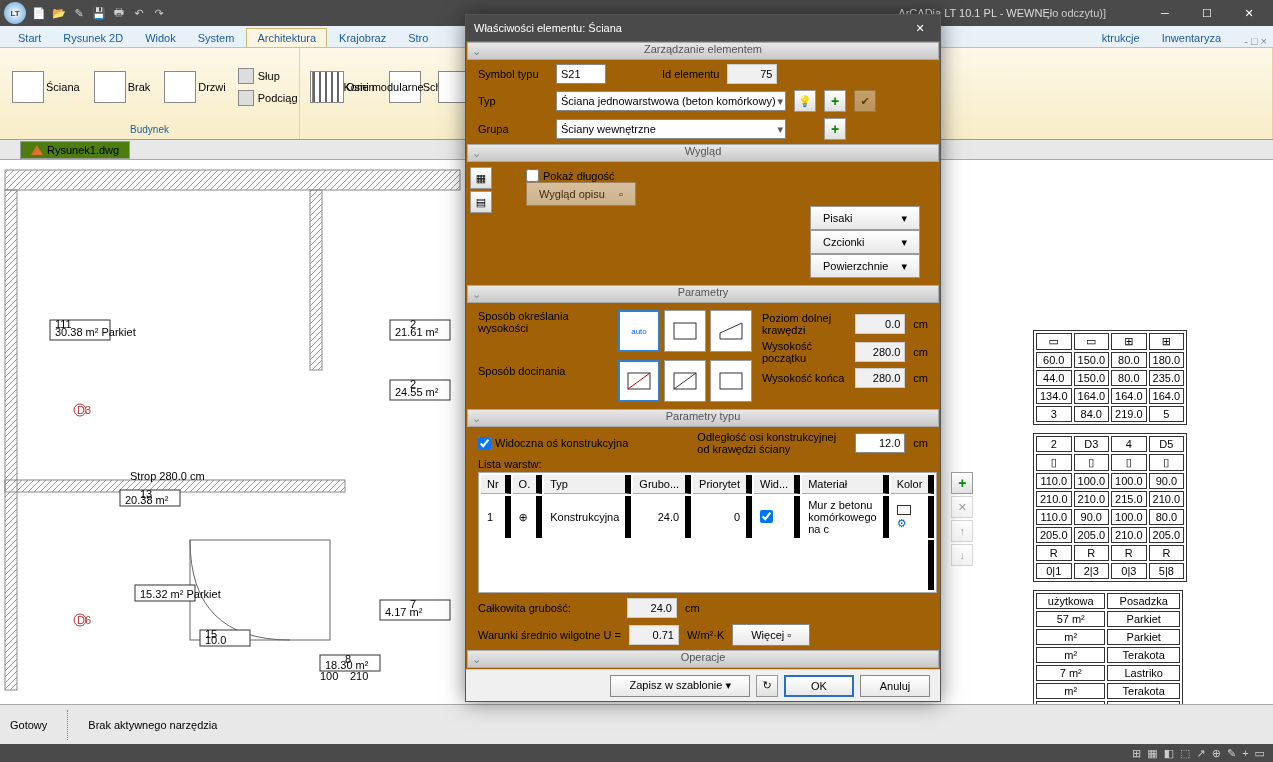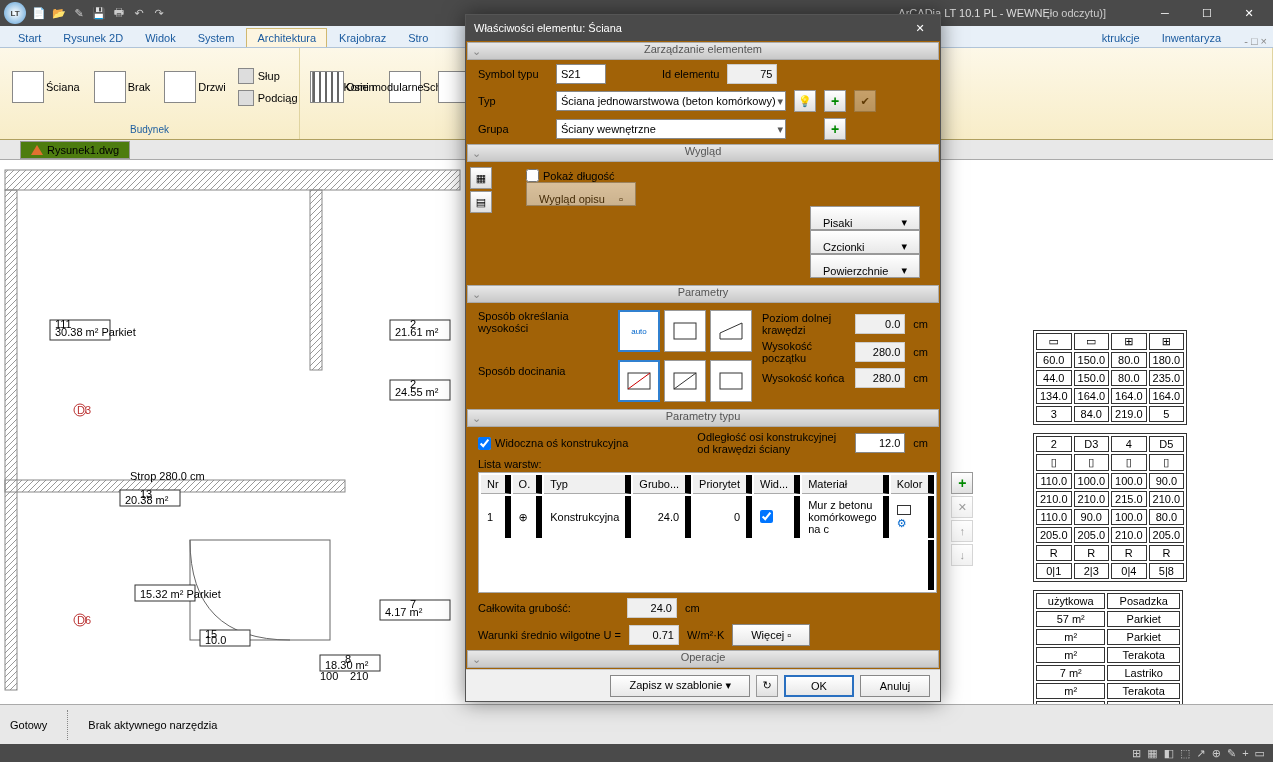--- a/index.html
+++ b/index.html
@@ -40,21 +40,21 @@
 .section-hdr .chev{position:absolute;left:4px;top:2px;color:#888}
 .form-row{display:flex;align-items:center;padding:3px 12px;gap:8px}
 .form-label{width:70px}
 .text-input{border:1px solid #888;padding:2px 4px;background:#fff;height:20px}
 .readonly-input{border:1px solid #ccc;padding:2px 4px;background:#f0f0f0;height:20px;text-align:right}
 .icon-btn{width:22px;height:22px;border:1px solid #999;background:linear-gradient(#fff,#e0e0e0);display:flex;align-items:center;justify-content:center;cursor:pointer}
 .icon-btn.green{color:#080;font-weight:bold;font-size:14px}
 .combo{border:1px solid #888;background:#fff;height:20px;display:flex;align-items:center;padding:0 4px;position:relative}
 .combo .arrow{position:absolute;right:2px;color:#555}
 .preview-box{width:240px;height:140px;border:1px solid #888;background:#fff;margin:4px 0 4px 30px;position:relative}
-.wide-btn{height:24px;border:1px solid #999;background:linear-gradient(#fff,#e8e8e8);padding:0 12px;display:flex;align-items:flex-end;justify-content:space-between;min-width:110px}
+.wide-btn{height:24px;border:1px solid #999;background:linear-gradient(#fff,#e8e8e8);padding:0 12px;display:flex;align-items:center;justify-content:space-between;min-width:110px}
 .check{display:flex;align-items:center;gap:4px}
 .opt-btn{width:42px;height:42px;border:1px solid #999;background:#fff;display:flex;align-items:center;justify-content:center}
 .opt-btn.sel{border:2px solid #3080d0}
 .layers-table{border:1px solid #aaa;margin:2px 12px;background:#fff}
 .layers-table th,.layers-table td{border-right:6px solid #000000;padding:3px 6px;text-align:left;font-weight:normal}
 .layers-table th{background:#f0f0f0;border-bottom:1px solid #aaa}
 .dlg-footer{height:32px;background:#f0f0f0;border-top:1px solid #ccc;display:flex;align-items:center;justify-content:flex-end;gap:6px;padding:0 10px}
 .btn{height:22px;border:1px solid #888;background:linear-gradient(#fff,#e8e8e8);padding:0 18px;cursor:pointer}
 .btn.primary{border:2px solid #2a70c0}
 .side-btns{position:absolute;left:4px;top:180px;display:flex;flex-direction:column;gap:2px}
@@ -282,21 +282,21 @@
           </tr>
     <tr>
             <td>R</td>
             <td>R</td>
             <td>R</td>
             <td>R</td>
           </tr>
     <tr>
             <td>0|1</td>
             <td>2|3</td>
-            <td>0|4</td>
+            <td>0|3</td>
             <td>5|8</td>
           </tr>
         </tbody>
       </table>
     <table class="mini-table" style="width:150px">
         <tbody>
           <tr>
             <td>użytkowa</td>
             <td>Posadzka</td>
           </tr>

